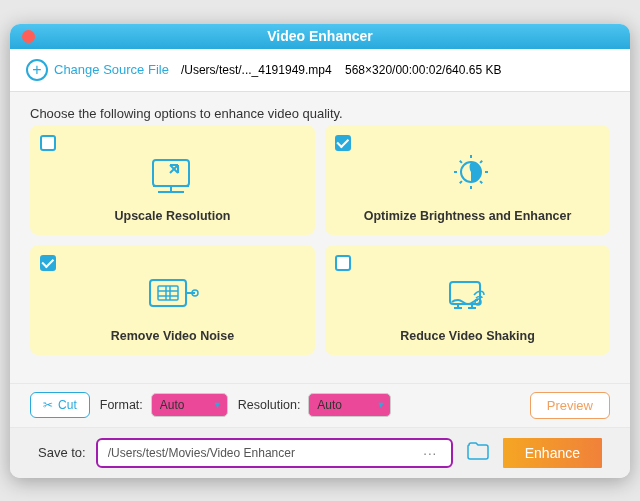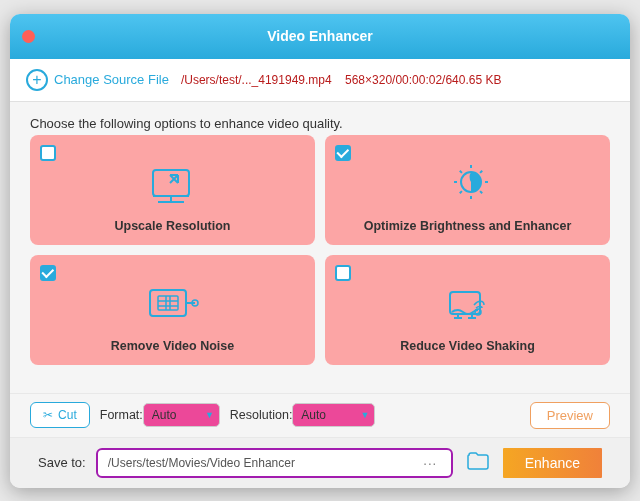--- a/index.html
+++ b/index.html
@@ -15,21 +15,21 @@
     }
     .window {
       width: 620px;
       background: #f5f5f5;
       border-radius: 10px;
       box-shadow: 0 4px 20px rgba(0,0,0,0.3);
       overflow: hidden;
     }
     .titlebar {
       background: linear-gradient(to bottom, #4ec4f0, #29aadc);
-      height: 45px;
+      height: 25px;
       display: flex;
       align-items: center;
       justify-content: center;
       position: relative;
       text-align: right;
     }
     .titlebar-title {
       color: white;
       font-size: 14px;
       font-weight: 600;
@@ -66,40 +66,40 @@
       border: 2px solid #29aadc;
       border-radius: 50%;
       display: flex;
       align-items: center;
       justify-content: center;
       font-size: 16px;
       line-height: 1;
       color: #29aadc;
     }
     .file-info {
-      color: #b91c1c;
+      color: #000000;
       font-size: 12px;
       flex: 1;
     }
     .content {
       padding: 14px 20px;
     }
     .instruction {
       font-size: 13px;
       color: #333;
       margin-bottom: 4px;
     }
     .options-grid {
       display: grid;
       grid-template-columns: 1fr 1fr;
       gap: 10px;
       margin-bottom: 14px;
     }
     .option-card {
-      background: #fca5a5;
+      background: #fef9c3;
       border-radius: 8px;
       padding: 14px 12px 12px;
       display: flex;
       flex-direction: column;
       align-items: center;
       position: relative;
       min-height: 110px;
       justify-content: flex-end;
     }
     .option-checkbox {
@@ -156,21 +156,21 @@
       padding: 5px 12px;
       font-size: 12px;
       display: flex;
       align-items: center;
       gap: 5px;
       cursor: pointer;
     }
     .format-group, .resolution-group {
       display: flex;
       align-items: center;
-      gap: 0;
+      gap: 8px;
       font-size: 12.5px;
       color: #333;
     }
     .select-wrapper {
       position: relative;
       display: inline-block;
     }
     .select-wrapper select {
       appearance: none;
       background: #ec4899;

